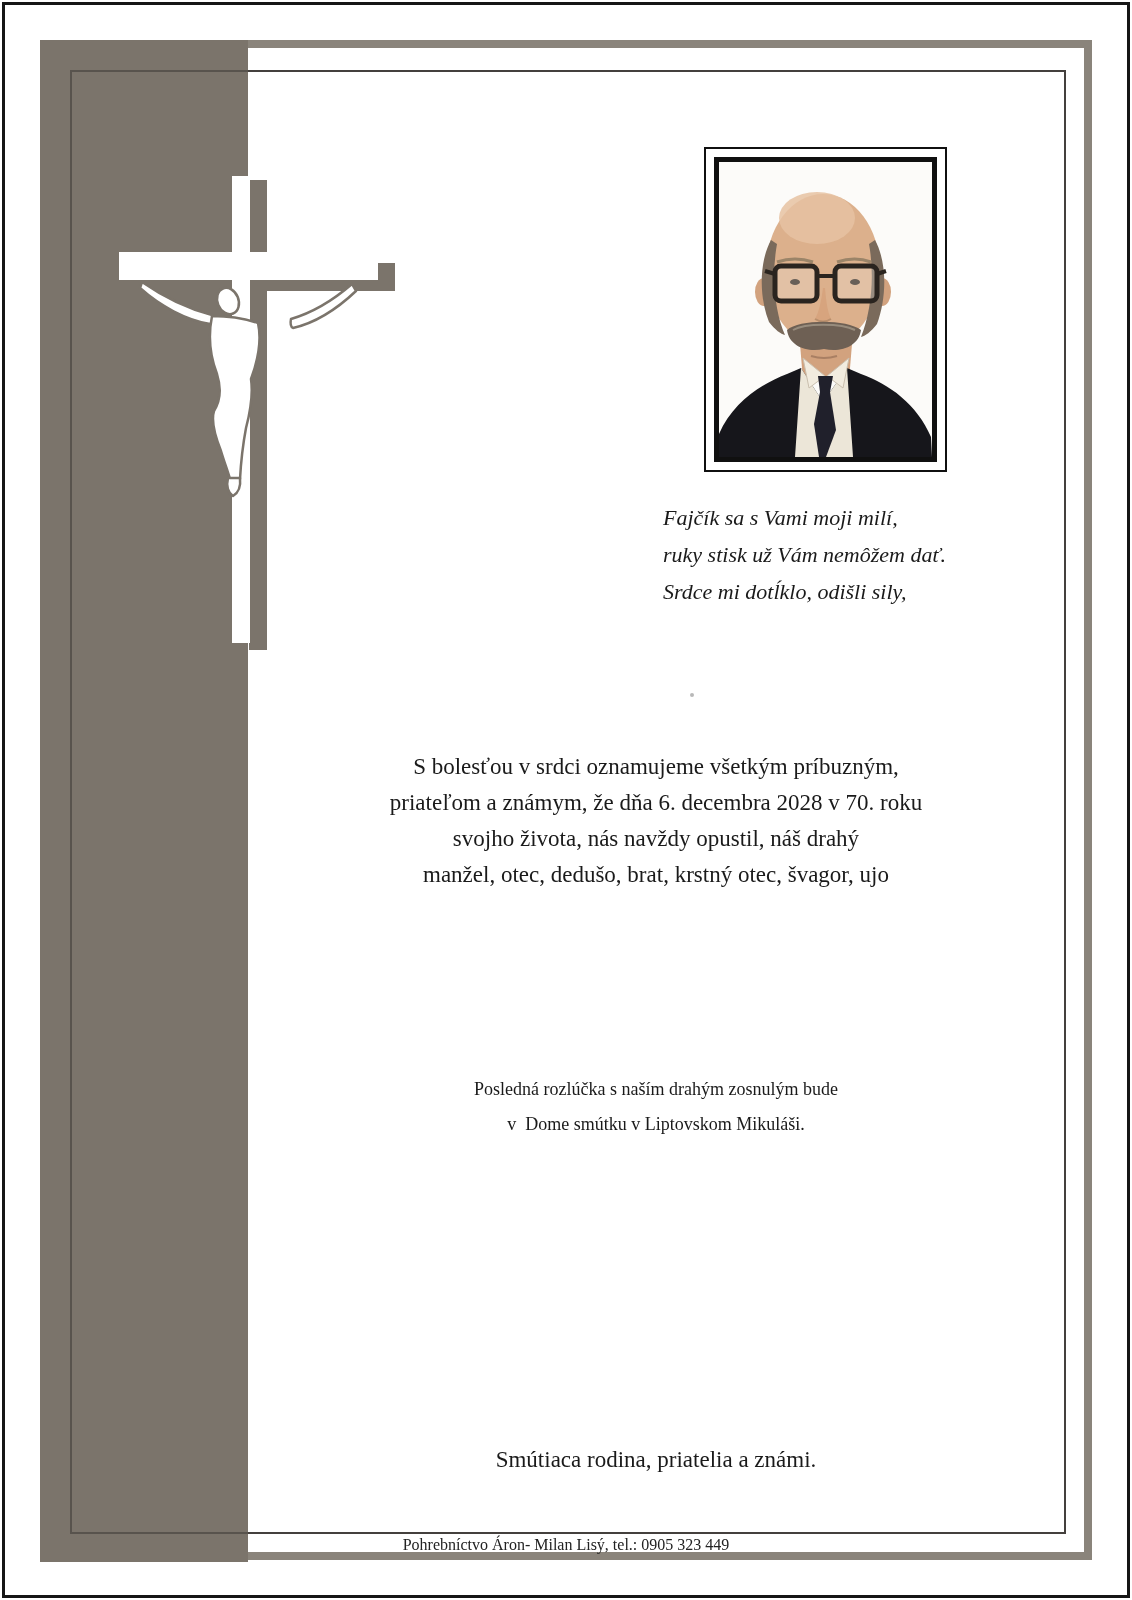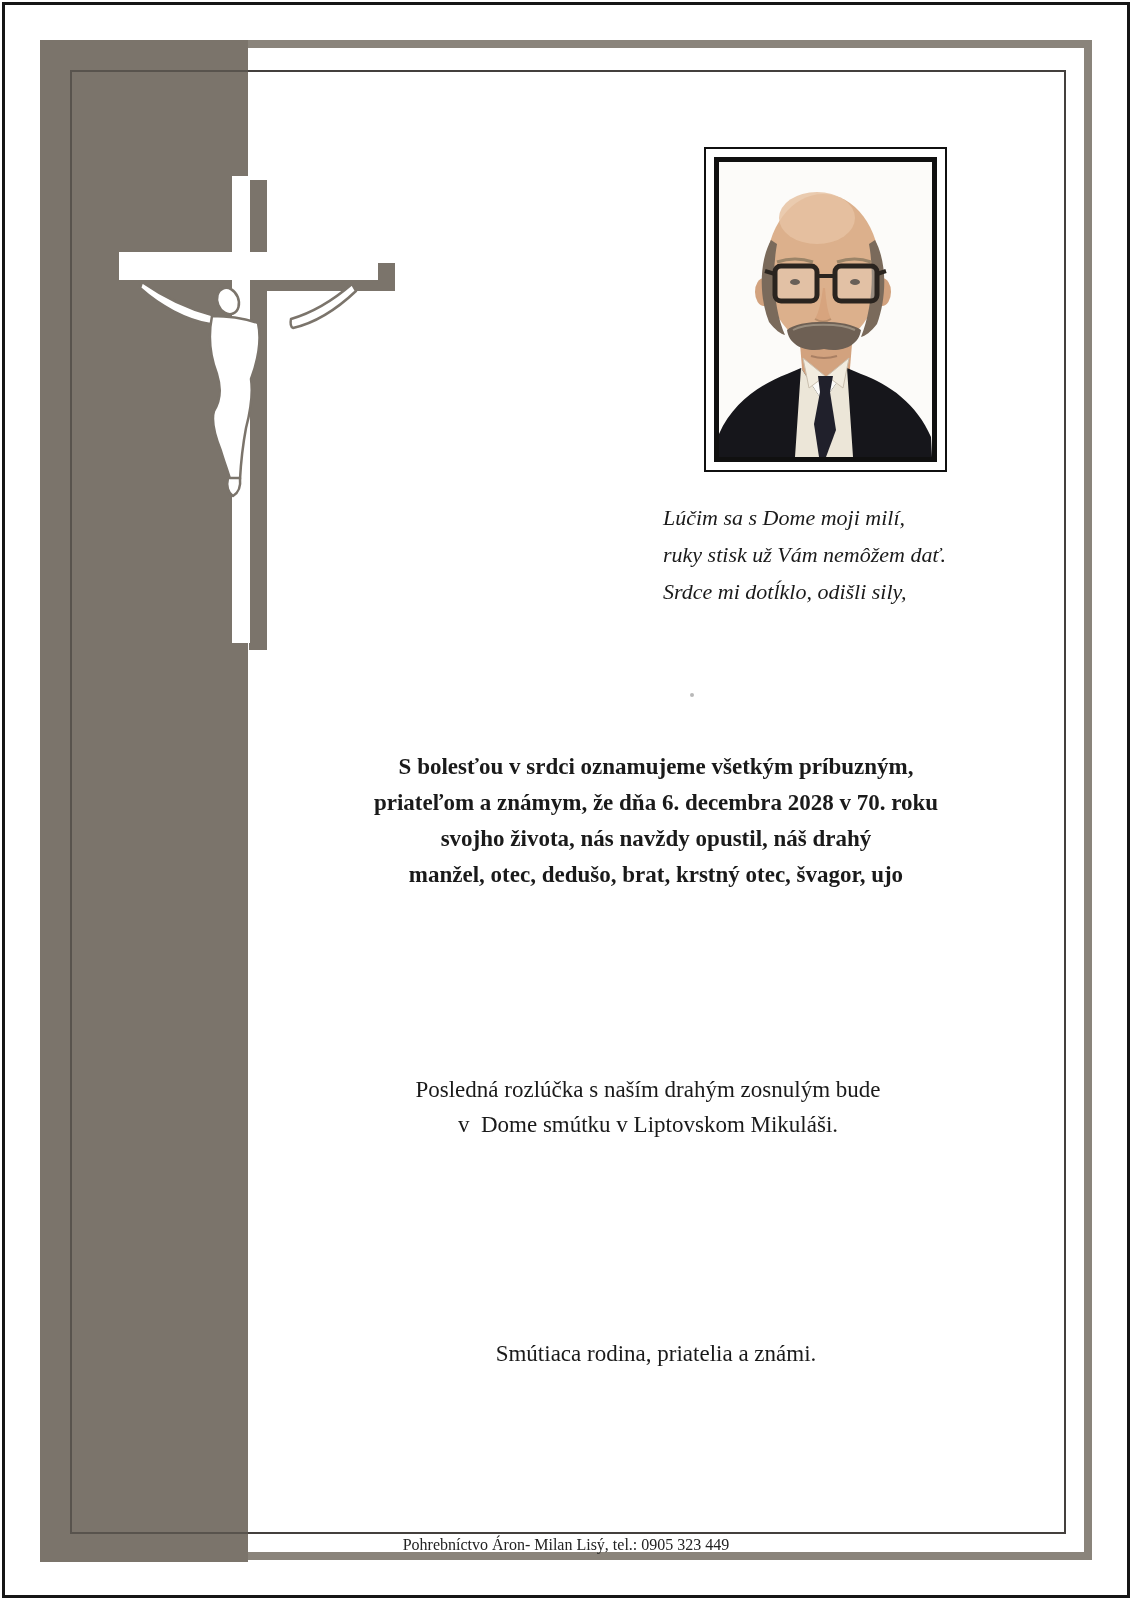--- a/index.html
+++ b/index.html
@@ -18,27 +18,27 @@
   
   .photo-frame{
     left:704px;top:147px;width:243px;height:325px;background:#ffffff;
     border:2px solid #101010;padding:8px;box-sizing:border-box;
   }
   .photo-mat{width:100%;height:100%;border:5px solid #101010;box-sizing:border-box;background:#fcfbf9;}
   .photo-mat svg{display:block;width:100%;height:100%;}
   
   .line{white-space:pre-wrap;}
   .poem{left:663px;top:499px;width:420px;font-size:22px;line-height:37px;font-style:italic;text-align:left;}
-  .announcement{left:248px;top:749px;width:816px;font-size:23px;line-height:36px;text-align:center;font-weight:bold;}
+  .announcement{left:248px;top:749px;width:816px;font-size:23px;line-height:36px;text-align:center;}
   .deceased-name{
     left:248px;top:920px;width:790px;height:78px;line-height:78px;text-align:center;
     font-size:63px;font-family:"Liberation Serif", serif;letter-spacing:-1px;color:#141414;
   }
-  .funeral{left:240px;top:1072px;width:816px;font-size:23px;line-height:35px;text-align:center;}
-  .closing{left:248px;top:1338px;width:816px;font-size:23px;line-height:32px;text-align:center;}
+  .funeral{left:248px;top:1072px;width:816px;font-size:18px;line-height:35px;text-align:center;}
+  .closing{left:248px;top:1444px;width:816px;font-size:23px;line-height:32px;text-align:center;}
   .footer-wrap{left:0;top:1536px;width:1132px;text-align:center;font-size:16px;color:#222;}
   .speck{left:690px;top:693px;width:4px;height:4px;border-radius:50%;background:#9a9a9a;opacity:.7;}
   .crucifix{left:100px;top:160px;width:320px;height:520px;}
 </style>
 </head>
 <body>
 
 <div class="page">
 
   <div class="abs outer-border"></div>
@@ -106,21 +106,21 @@
         <path d="M 84,196 L 106,214 L 90,226 Z" fill="#f2ecdf" stroke="#cabfae" stroke-width="1"></path>
         <path d="M 130,196 L 108,214 L 124,226 Z" fill="#f2ecdf" stroke="#cabfae" stroke-width="1"></path>
 
         <path d="M 99,214 L 114,214 L 111,230 L 101,230 Z" fill="#20202b"></path>
         <path d="M 101,230 L 111,230 L 117,268 L 107,295 L 100,295 L 95,262 Z" fill="#20202b"></path>
       </svg>
     </div>
   </div>
 
   <div class="abs poem">
-    <div class="line">Lúčim sa s Dome moji milí,</div>
+    <div class="line">Fajčík sa s Vami moji milí,</div>
     <div class="line">ruky stisk už Vám nemôžem dať.</div>
     <div class="line">Srdce mi dotĺklo, odišli sily,</div>
   </div>
 
   <div class="abs speck"></div>
 
   <div class="abs announcement">
     <div class="line">S bolesťou v srdci oznamujeme všetkým príbuzným,</div>
     <div class="line">priateľom a známym, že dňa 6. decembra 2028 v 70. roku</div>
     <div class="line">svojho života, nás navždy opustil, náš drahý</div>

